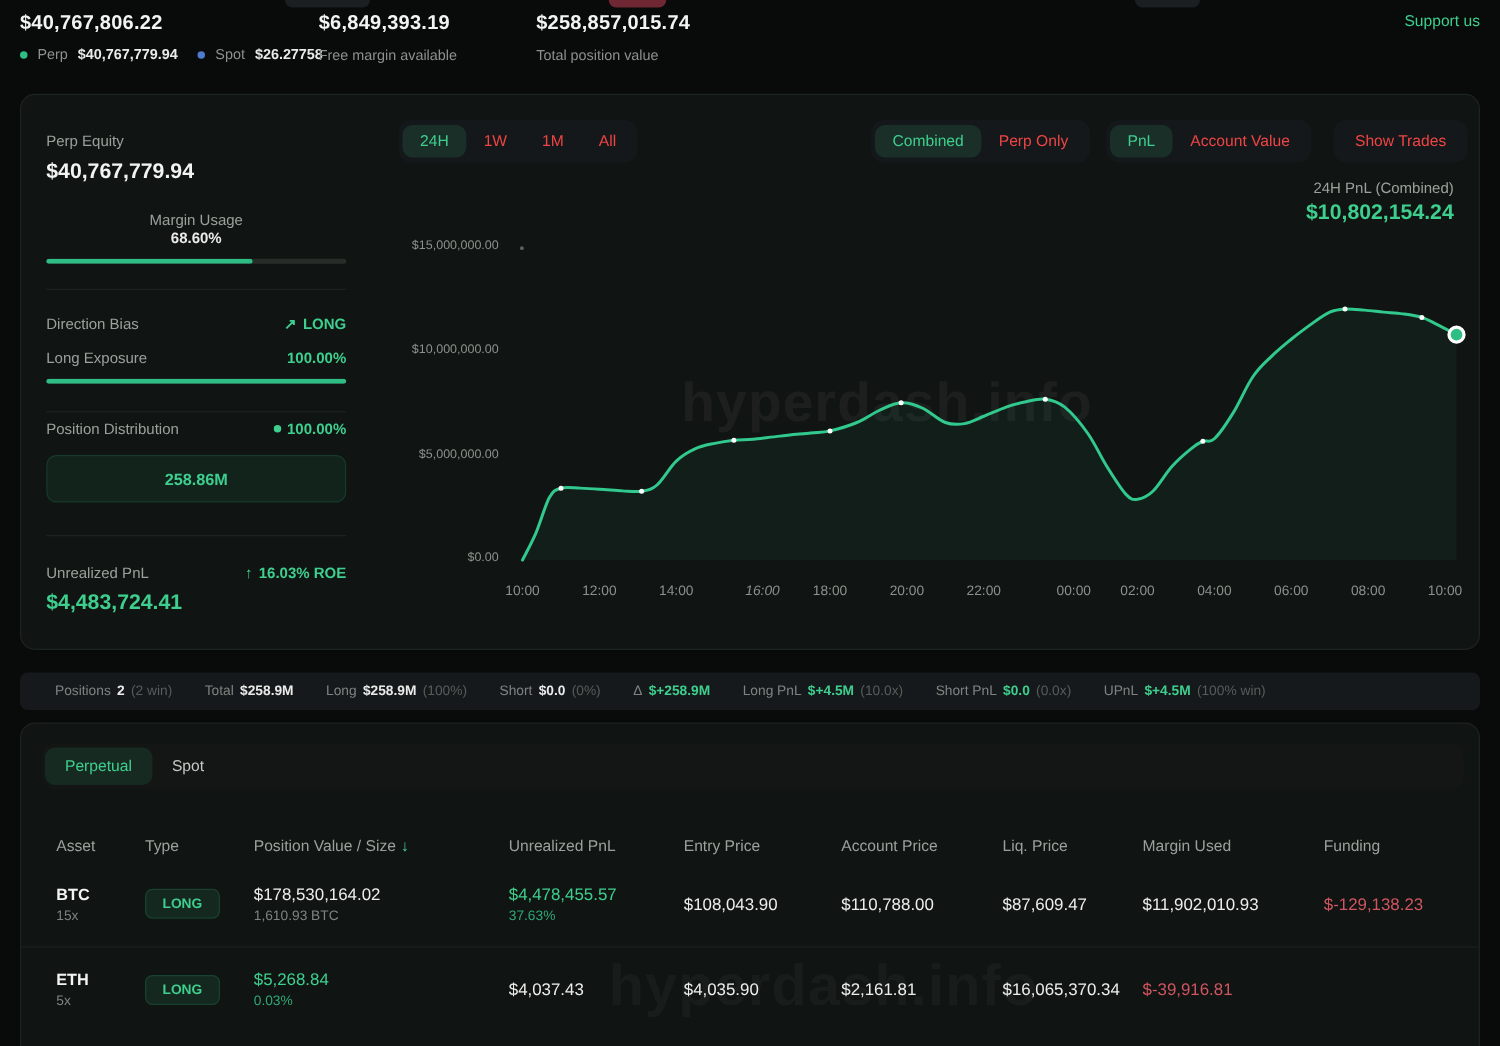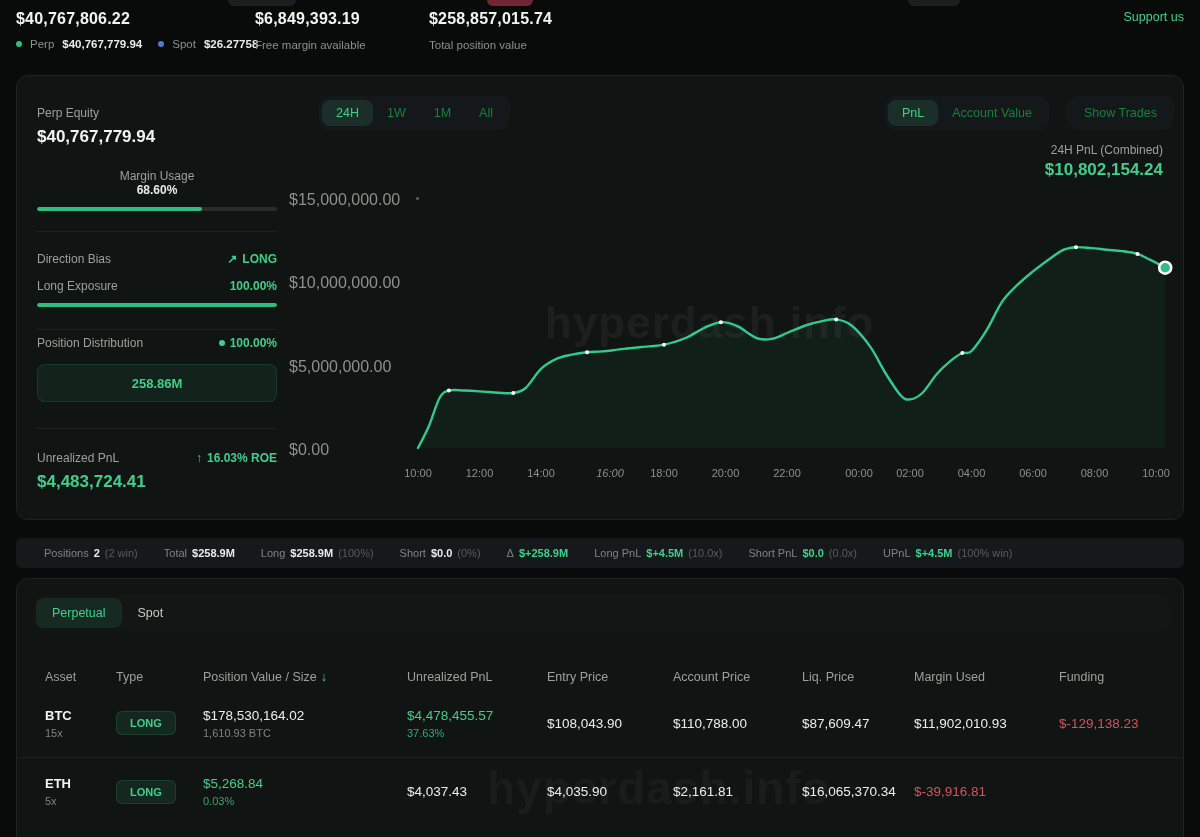--- a/index.html
+++ b/index.html
@@ -34,27 +34,27 @@
   .hr { height:1px; background:#1d2320; }
   .green { color:#3ecf8e; }
   .white { color:#e8ebe9; }
   .dist-box { margin-top:14px; height:38px; border-radius:8px; background:rgba(46,189,133,.09);
     border:1px solid rgba(46,189,133,.16); display:flex; align-items:center; justify-content:center;
     font-size:13px; color:#3ecf8e; font-weight:600; }
 
   
   .pill-group { position:absolute; top:20px; height:34px; display:flex; align-items:center;
     background:#15181a; border-radius:10px; padding:3px; }
-  .pill { padding:6px 14px; font-size:12.5px; color:#15803d; border-radius:8px; cursor:pointer; white-space:nowrap; }
+  .pill { padding:6px 14px; font-size:12.5px; color:#ef4444; border-radius:8px; cursor:pointer; white-space:nowrap; }
   .pill.active { background:rgba(53,207,142,.13); color:#3ecf8e; }
   .pnl-label { position:absolute; right:20px; top:67px; font-size:12px; color:#9aa19c; }
   .pnl-value { position:absolute; right:20px; top:84px; font-size:17px; font-weight:700; color:#3ecf8e; }
 
   
-  .ytick { position:absolute; width:110px; text-align:left; font-size:16px; color:#8b918d; }
+  .ytick { position:absolute; width:110px; text-align:right; font-size:10px; color:#8b918d; }
   .ytick-dot { position:absolute; width:3px; height:3px; border-radius:50%; background:#5c6360; }
   .xtick { position:absolute; top:391px; transform:translateX(-50%); font-size:11px; color:#8b918d; }
   .watermark { position:absolute; font-size:44px; font-weight:700; letter-spacing:1px;
     color:rgba(235,240,238,.055); pointer-events:none; z-index:0; }
   svg.chart { position:absolute; left:393px; top:97px; overflow:visible; }
 
   
   .pos-bar { position:absolute; left:16px; top:538px; width:1168px; height:30px; background:#16191b;
     border-radius:6px; display:flex; align-items:center; gap:26px; padding:0 28px; font-size:11px; }
   .pos-item { display:flex; align-items:center; gap:5px; white-space:nowrap; }
@@ -169,20 +169,24 @@
         </span>
       </div>
       <div class="s-big green">$4,483,724.41</div>
     </div>
 
     <div class="pill-group" style="left:302px;" id="time-tabs">
         <div class="pill active">24H</div>
         <div class="pill">1W</div>
         <div class="pill">1M</div>
         <div class="pill">All</div>
+      </div>
+    <div class="pill-group" style="left:680px;" id="scope-tabs">
+        <div class="pill active">Combined</div>
+        <div class="pill">Perp Only</div>
       </div>
     <div class="pill-group" style="left:868px;" id="metric-tabs">
         <div class="pill active">PnL</div>
         <div class="pill">Account Value</div>
       </div>
     <div class="pill-group" style="left:1050px;">
       <div class="pill">Show Trades</div>
     </div>
 
     <div class="pnl-label">24H PnL (Combined)</div>

